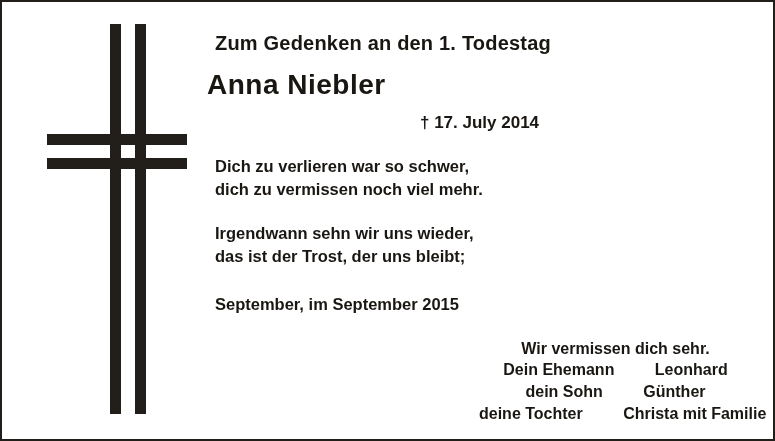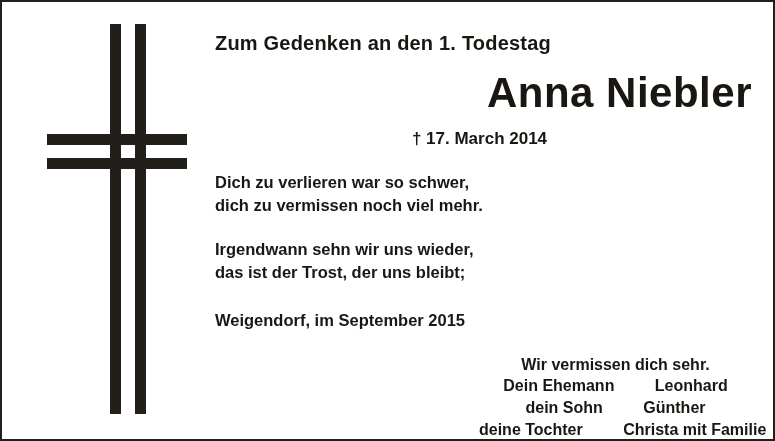--- a/index.html
+++ b/index.html
@@ -74,23 +74,23 @@
     top: 20px;
     width: 545px;
   }
   .memorial-line {
     font-size: 20px;
     font-weight: bold;
     letter-spacing: 0.2px;
     margin: 10px 0 0 8px;
   }
   .name {
-    font-size: 42px;
+    font-size: 28px;
     font-weight: bold;
-    text-align: right;
+    text-align: left;
     margin: 14px 0 0 0;
     letter-spacing: 0.5px;
   }
   .date {
     font-size: 17px;
     font-weight: bold;
     text-align: center;
     margin: 12px 0 0 0;
   }
   .poem {
@@ -144,35 +144,35 @@
       <div class="hbar"></div>
       <div class="hbar2"></div>
     </div>
 
     <div class="content">
 
       <div class="memorial-line">Zum Gedenken an den 1. Todestag</div>
 
       <div class="name">Anna Niebler</div>
 
-      <div class="date">† 17. March 2014</div>
+      <div class="date">† 17. July 2014</div>
 
       <div class="poem">
         <div class="stanza">
           <div>Dich zu verlieren war so schwer,</div>
           <div>dich zu vermissen noch viel mehr.</div>
         </div>
         <div class="stanza">
           <div>Irgendwann sehn wir uns wieder,</div>
           <div>das ist der Trost, der uns bleibt;</div>
         </div>
       </div>
 
       <div class="place-line">
-        <span class="place">Weigendorf,</span><span class="rest w-normal"> im September 2015</span>
+        <span class="place">September,</span><span class="rest w-normal"> im September 2015</span>
       </div>
 
       <div class="family">
         <div class="family-line">Wir vermissen dich sehr.</div>
 
         <div class="family-line">
           <span class="reg w-normal">Dein Ehemann </span><span class="nm">Leonhard</span><span class="reg w-normal"></span>
         </div>
 
         <div class="family-line">

